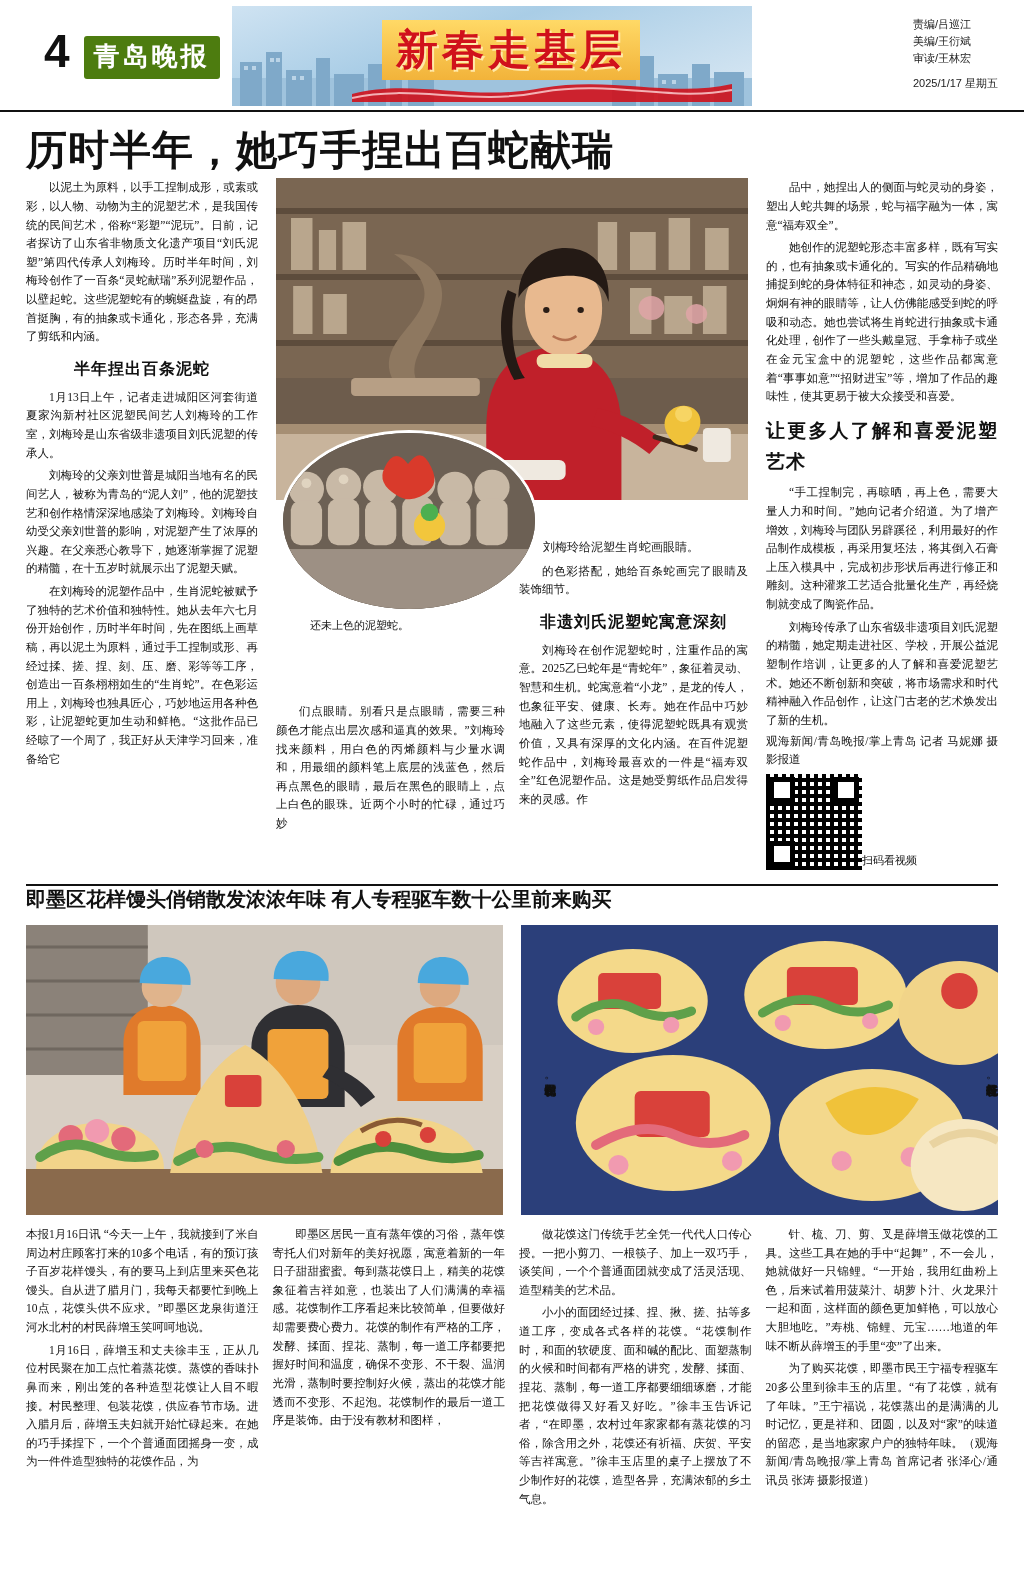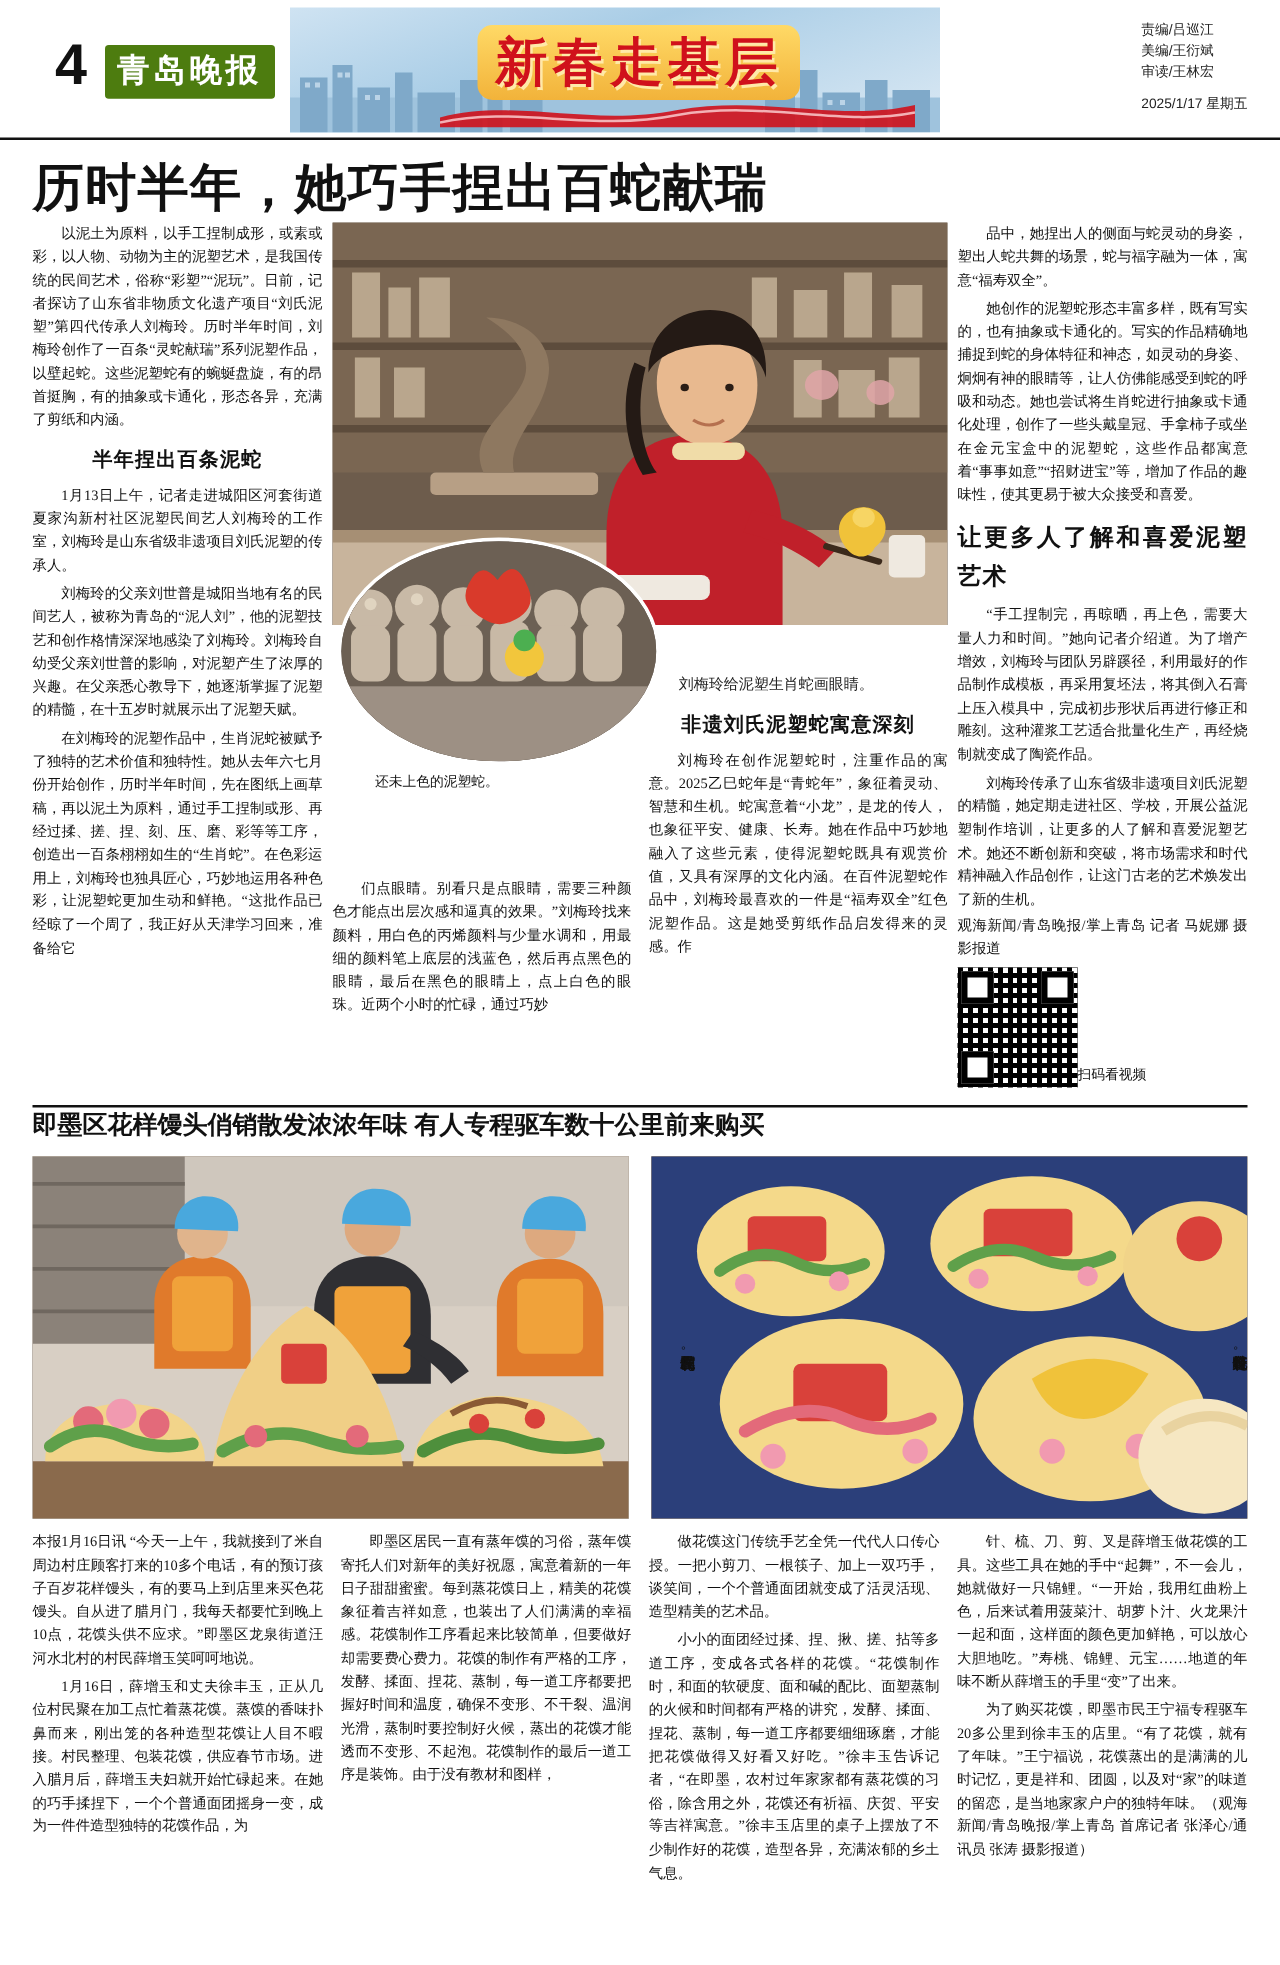--- a/index.html
+++ b/index.html
@@ -60,21 +60,21 @@
     left: 150px;
     top: 14px;
     font-family: "Liberation Serif", serif;
     font-weight: bold;
     font-size: 42px;
     letter-spacing: 4px;
     color: #d0111b;
     text-shadow: 2px 2px 0 #ffe9a8;
     background: linear-gradient(#ffd966,#f2b33a);
     padding: 2px 14px;
-    border-radius: 12px;
+    border-radius: 0;
     white-space: nowrap;
   }
   .ribbon {
     position: absolute;
     left: 120px; bottom: 4px; width: 380px; height: 26px;
   }
   .credits {
     position: absolute;
     right: 26px;
     top: 16px;
@@ -100,21 +100,21 @@
     font-family: "Liberation Sans", sans-serif;
     font-size: 21px;
     font-weight: normal;
     margin: 0 0 10px 0;
     letter-spacing: 0.5px;
   }
 
   .cols-1 {
     display: grid;
     grid-template-columns: 232px 1fr 232px;
-    gap: 8px;
+    gap: 18px;
     margin-top: 6px;
   }
   .col { font-size: 11.5px; line-height: 1.62; text-align: justify; }
   .col p { margin: 0 0 4px 0; text-indent: 2em; }
   .sec-title {
     font-family: "Liberation Sans", sans-serif;
     font-weight: bold;
     font-size: 16px;
     text-align: center;
     margin: 10px 0 6px 0;
@@ -398,20 +398,21 @@
         </div>
         <div class="cap-round">还未上色的泥塑蛇。</div>
       </div>
 
       <div class="below-round">
         <div>
           <p>们点眼睛。别看只是点眼睛，需要三种颜色才能点出层次感和逼真的效果。”刘梅玲找来颜料，用白色的丙烯颜料与少量水调和，用最细的颜料笔上底层的浅蓝色，然后再点黑色的眼睛，最后在黑色的眼睛上，点上白色的眼珠。近两个小时的忙碌，通过巧妙</p>
         </div>
         <div>
           <p class="cap" style="margin-top:-164px">刘梅玲给泥塑生肖蛇画眼睛。</p>
+          <p>的色彩搭配，她给百条蛇画完了眼睛及装饰细节。</p>
           <div class="sec-title">非遗刘氏泥塑蛇寓意深刻</div>
           <p>刘梅玲在创作泥塑蛇时，注重作品的寓意。2025乙巳蛇年是“青蛇年”，象征着灵动、智慧和生机。蛇寓意着“小龙”，是龙的传人，也象征平安、健康、长寿。她在作品中巧妙地融入了这些元素，使得泥塑蛇既具有观赏价值，又具有深厚的文化内涵。在百件泥塑蛇作品中，刘梅玲最喜欢的一件是“福寿双全”红色泥塑作品。这是她受剪纸作品启发得来的灵感。作</p>
         </div>
       </div>
     </div>
 
     <div class="col">
       <p>品中，她捏出人的侧面与蛇灵动的身姿，塑出人蛇共舞的场景，蛇与福字融为一体，寓意“福寿双全”。</p>
       <p>她创作的泥塑蛇形态丰富多样，既有写实的，也有抽象或卡通化的。写实的作品精确地捕捉到蛇的身体特征和神态，如灵动的身姿、炯炯有神的眼睛等，让人仿佛能感受到蛇的呼吸和动态。她也尝试将生肖蛇进行抽象或卡通化处理，创作了一些头戴皇冠、手拿柿子或坐在金元宝盒中的泥塑蛇，这些作品都寓意着“事事如意”“招财进宝”等，增加了作品的趣味性，使其更易于被大众接受和喜爱。</p>
       <div class="sec-title-lg">让更多人了解和喜爱泥塑艺术</div>

